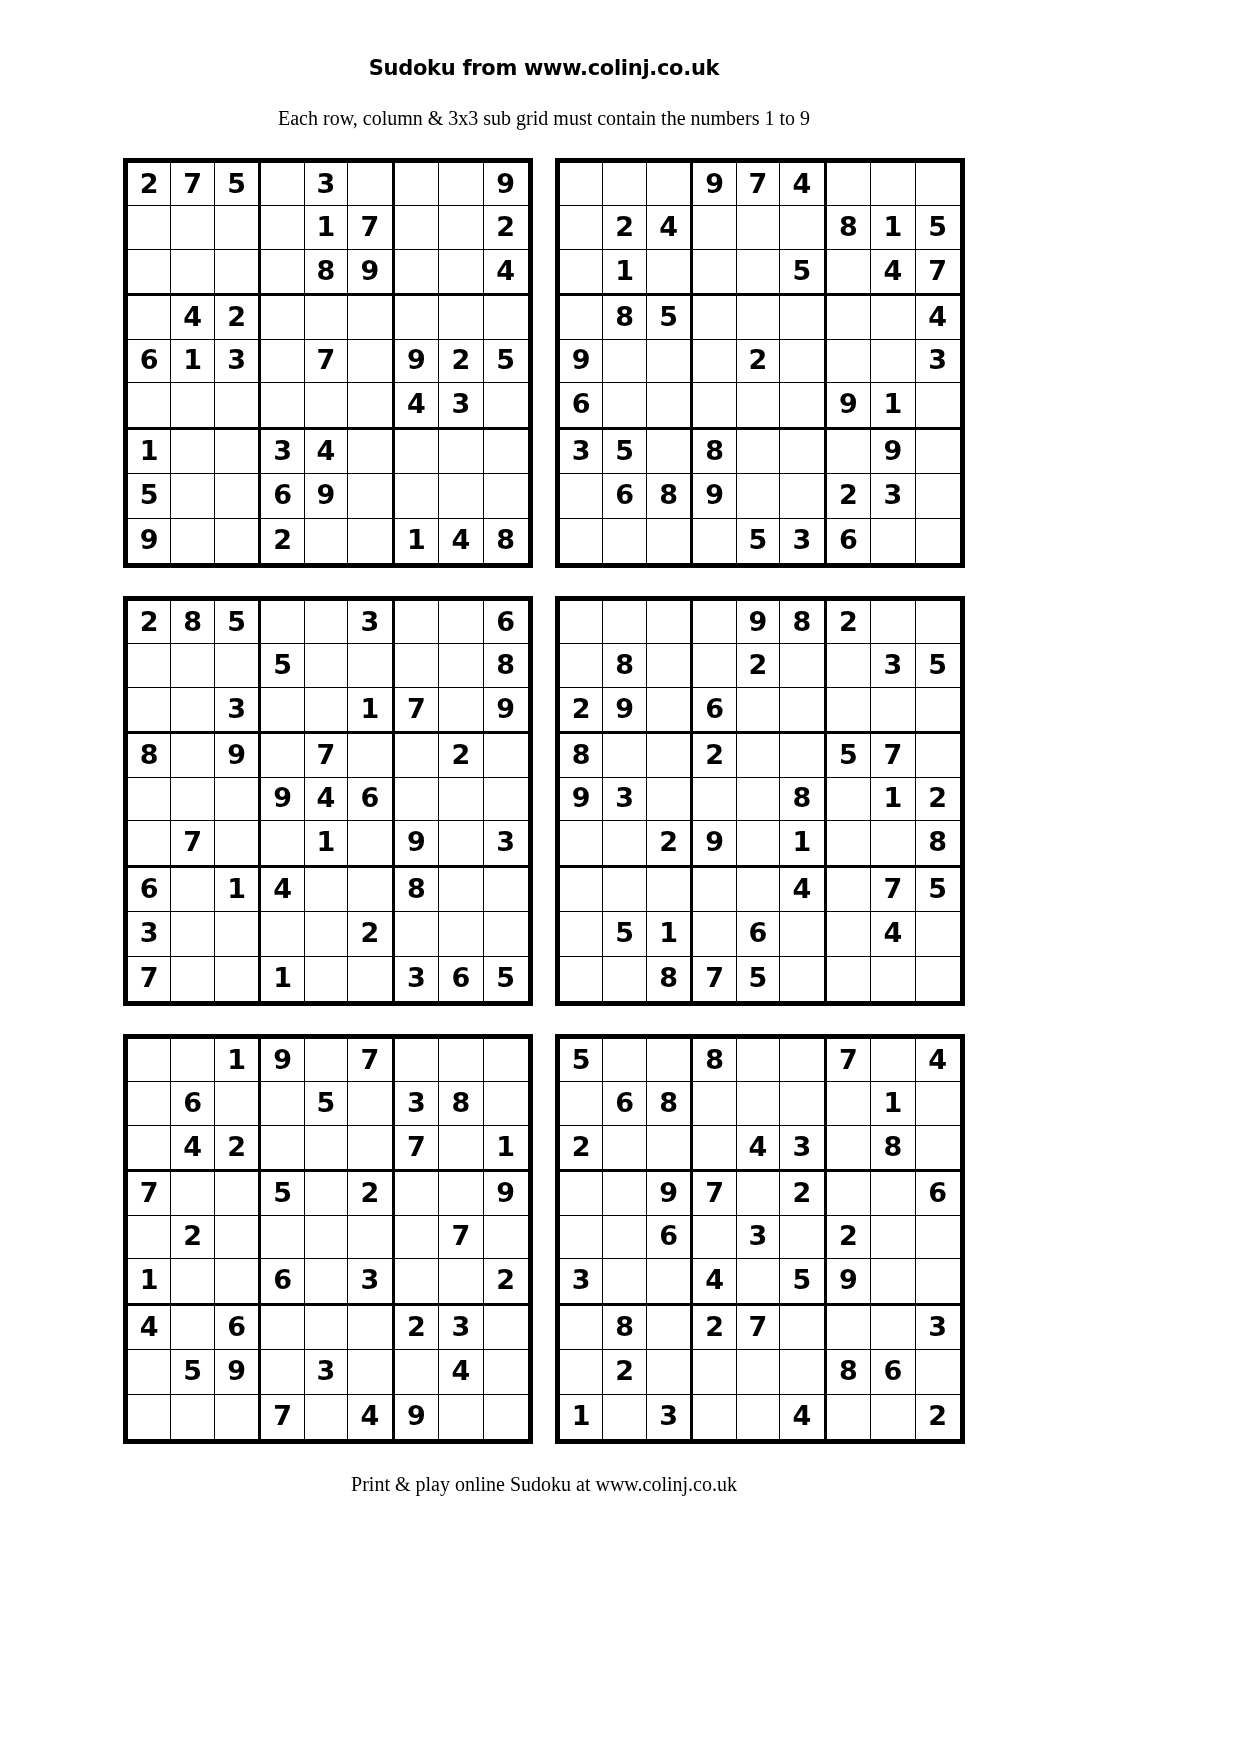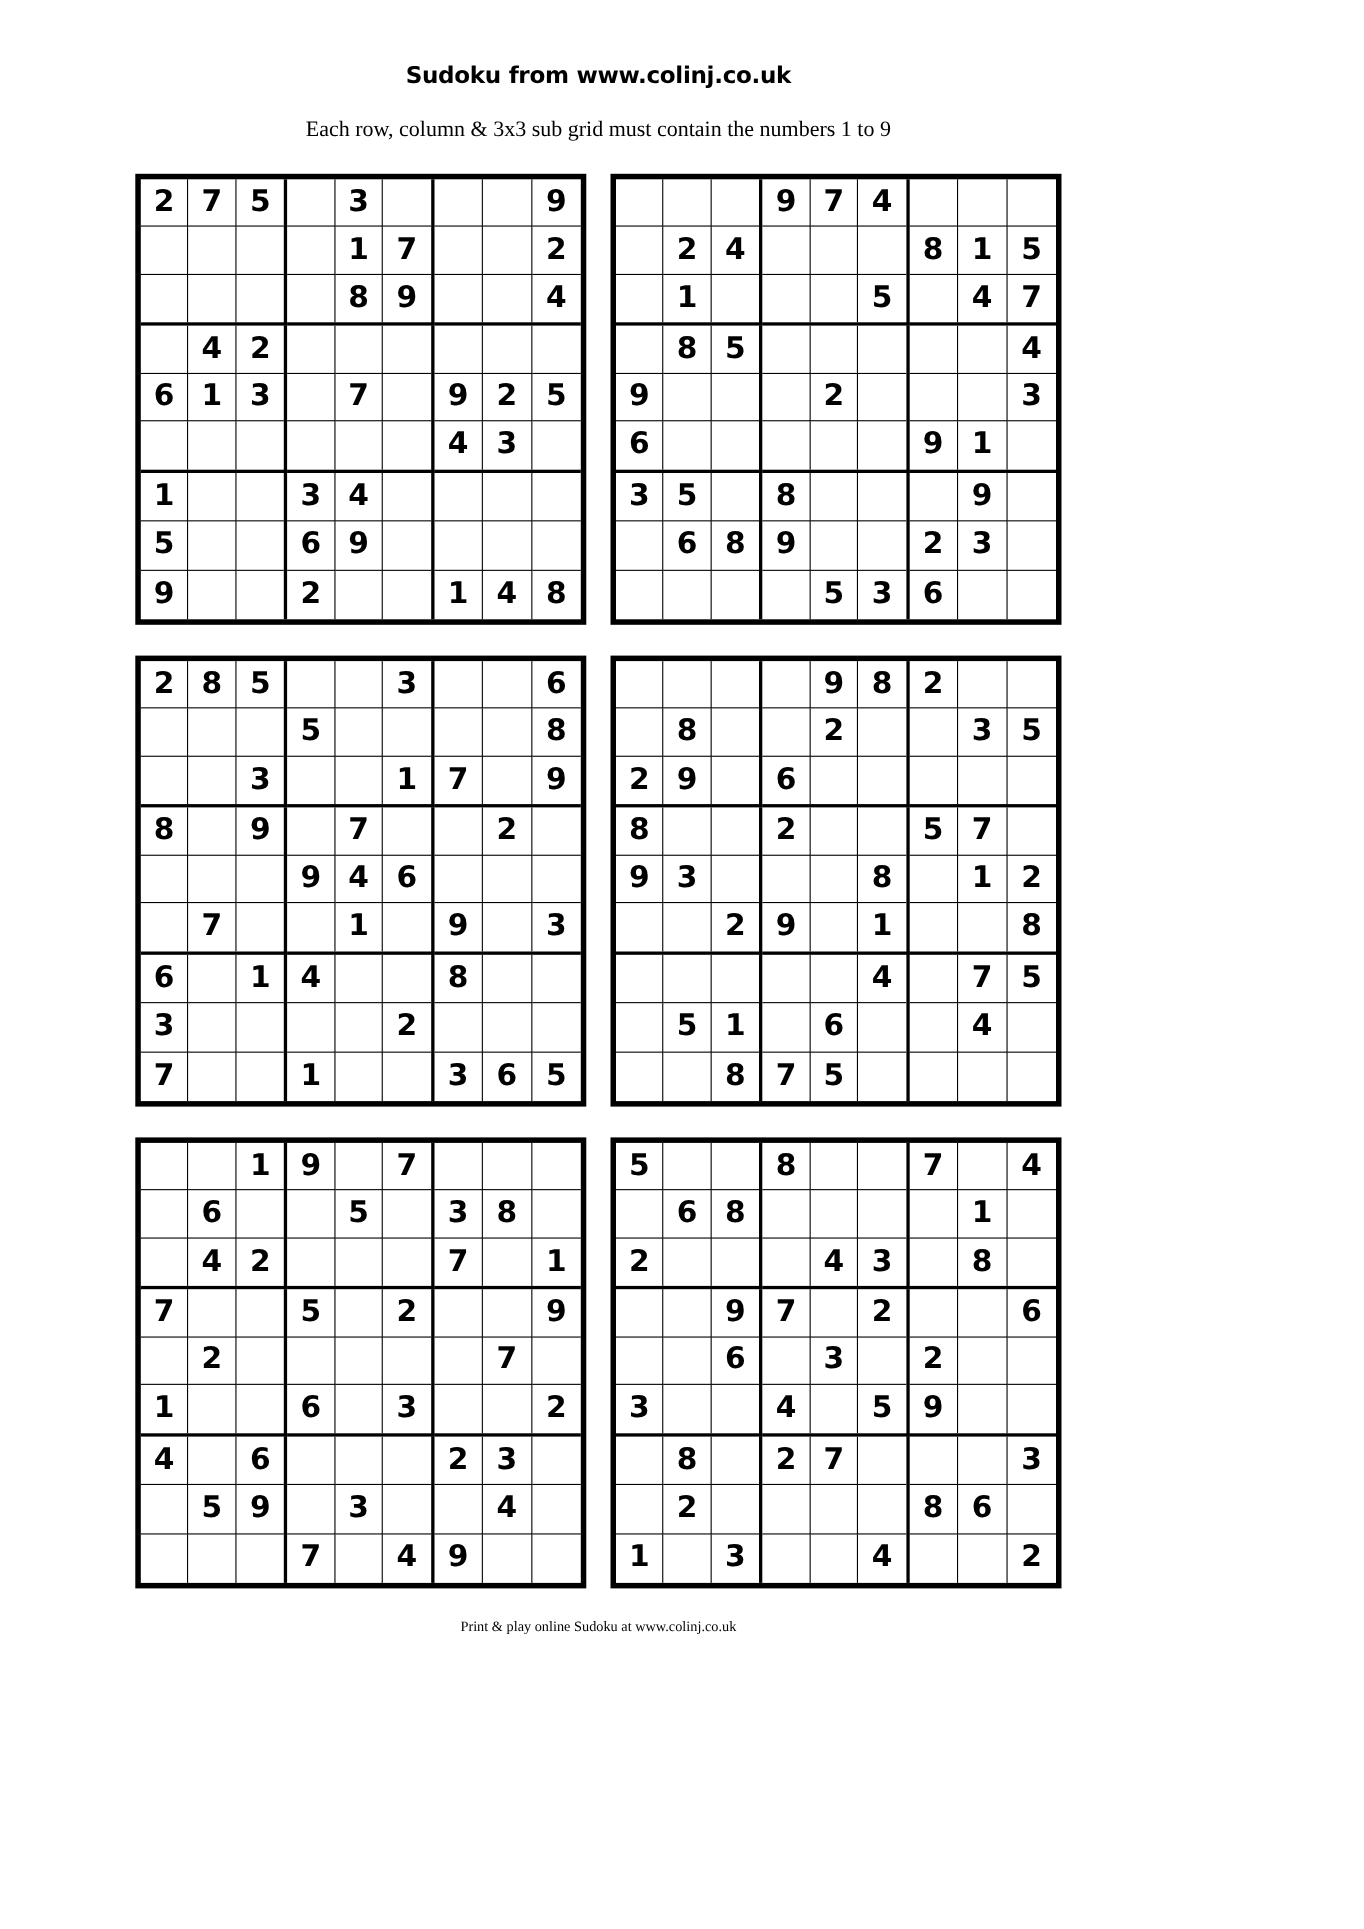--- a/index.html
+++ b/index.html
@@ -77,21 +77,21 @@
     font-size: 27px;
     line-height: 1;
     padding-bottom: 2px;
   }
   .cell:nth-child(3n) { border-right: none; }
   .cell:nth-child(n+7) { border-bottom: none; }
   .footer {
     margin-top: 26px;
     text-align: center;
     font-family: "Liberation Serif", serif;
-    font-size: 13px;
+    font-size: 20px;
     line-height: 1.45;
   }
   .footer div { white-space: pre; }
 </style>
 </head>
 <body>
 
 <div class="page">
 
   <div class="title">Sudoku from www.colinj.co.uk</div>

